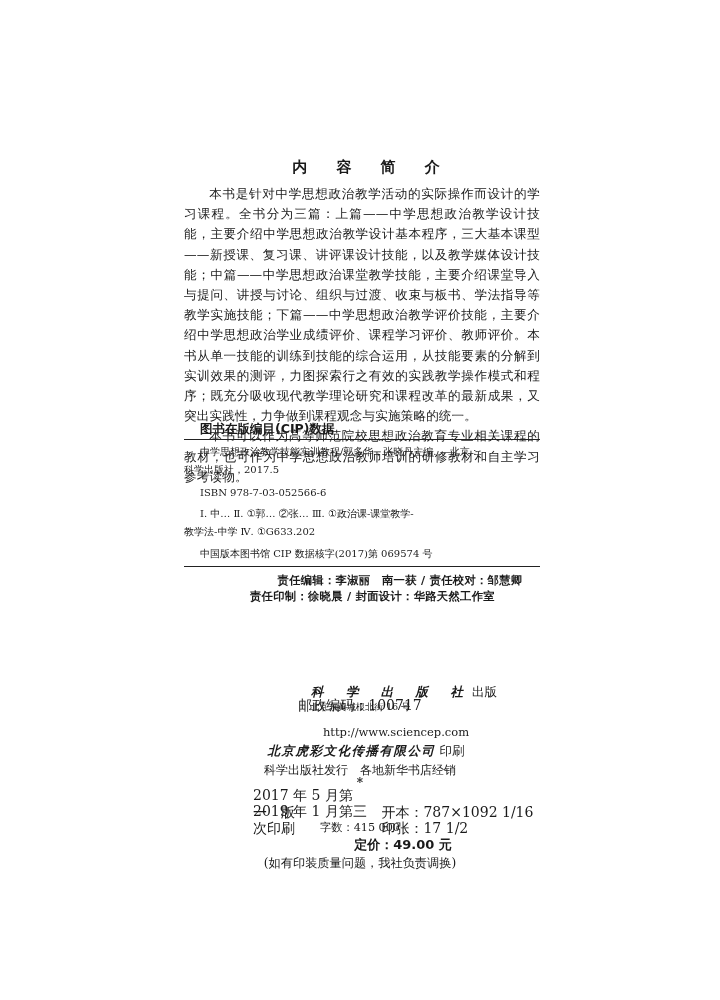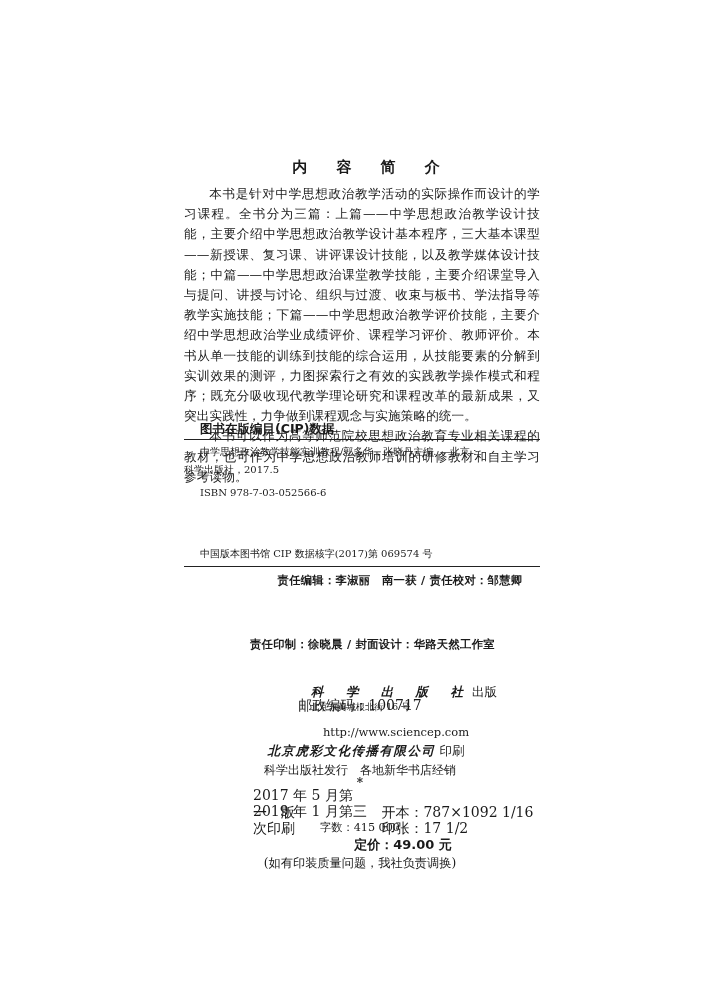--- a/index.html
+++ b/index.html
@@ -28,21 +28,21 @@
     .rule.r1 { top: 439px; }
     .rule.r2 { top: 566px; }
     .cip-block { position: absolute; left: 184px; width: 356px; font-size: 10px; line-height: 18px; }
     .cip-block .indent { padding-left: 16px; display: block; }
     .cb1 { top: 443px; }
     .cb2 { top: 484px; }
     .cb3 { top: 505px; }
     .cb4 { top: 545px; }
     .staff { position: absolute; left: 250px; width: 300px; font-size: 11.3px; line-height: 16.5px; font-weight: bold; letter-spacing: 0.3px; }
     .staff.s1 { top: 572px; text-align: center; }
-    .staff.s2 { top: 588px; margin-top: 48px; }
+    .staff.s2 { top: 588px; }
     .imprint { position: absolute; left: 0; width: 720px; text-align: center; }
     .pub-name { top: 684px; font-size: 12.5px; padding-left: 44px; }
     .pub-name .cal { font-weight: bold; letter-spacing: 9px; font-style: italic; }
     .addr { top: 701px; font-size: 9.2px; }
     .zip { top: 697px; font-size: 14px; }
     .url { top: 725px; font-size: 11.5px; padding-left: 36px; }
     .printer { top: 743px; font-size: 12.5px; }
     .printer .cal { font-weight: bold; font-style: italic; letter-spacing: 1.5px; margin-left: 12px; }
     .dist { top: 762px; font-size: 12px; }
     .star { top: 776px; font-size: 12px; font-weight: bold; }
@@ -70,20 +70,24 @@
   <div class="cip-heading">图书在版编目(CIP)数据</div>
   <div class="rule r1"></div>
 
   <div class="cip-block cb1">
     <span class="indent">中学思想政治教学技能实训教程/郭多华，张晓丹主编. —北京：</span>
     <span>科学出版社，2017.5</span>
   </div>
   <div class="cip-block cb2">
     <span class="indent">ISBN  978-7-03-052566-6</span>
   </div>
+  <div class="cip-block cb3">
+    <span class="indent">Ⅰ. 中…   Ⅱ. ①郭…   ②张…   Ⅲ. ①政治课-课堂教学-</span>
+    <span>教学法-中学   Ⅳ. ①G633.202</span>
+  </div>
   <div class="cip-block cb4">
     <span class="indent">中国版本图书馆 CIP 数据核字(2017)第 069574 号</span>
   </div>
   <div class="rule r2"></div>
 
   <div class="staff s1">责任编辑：李淑丽　南一获 / 责任校对：邹慧卿</div>
   <div class="staff s2">责任印制：徐晓晨 / 封面设计：华路天然工作室</div>
 
   <div class="imprint pub-name">
     <span class="cal">科 学 出 版 社</span><span>出版</span>

